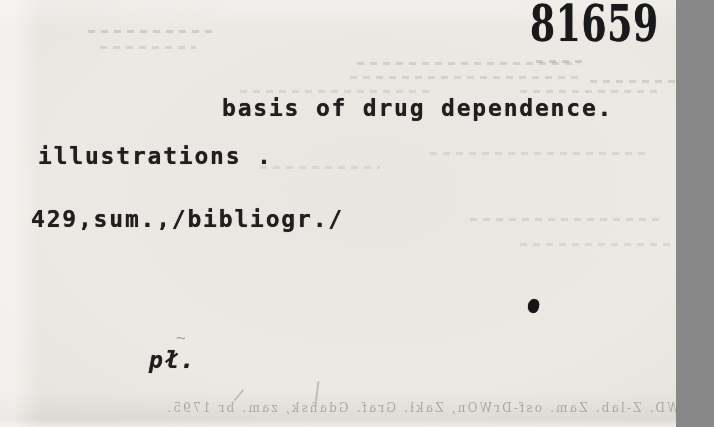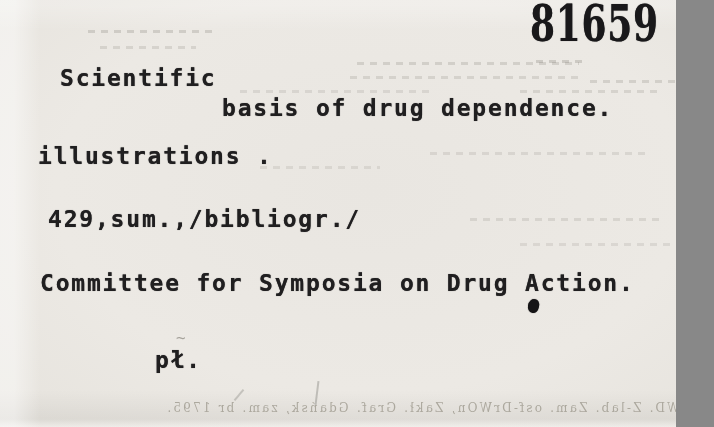--- a/index.html
+++ b/index.html
@@ -93,34 +93,32 @@
   <div class="art" style="left:536px;top:60px;width:46px;opacity:.5;"></div>
   <div class="art" style="left:350px;top:76px;width:232px;opacity:.35;"></div>
   <div class="art" style="left:590px;top:80px;width:100px;opacity:.4;"></div>
   <div class="art" style="left:520px;top:90px;width:142px;opacity:.35;"></div>
   <div class="art" style="left:240px;top:90px;width:190px;opacity:.3;"></div>
   <div class="art" style="left:430px;top:152px;width:220px;opacity:.3;"></div>
   <div class="art" style="left:470px;top:218px;width:190px;opacity:.32;"></div>
   <div class="art" style="left:260px;top:166px;width:120px;opacity:.28;"></div>
   <div class="art" style="left:520px;top:243px;width:150px;opacity:.28;"></div>
 
-  <div class="tw" style="left:60px;top:66px;">Scientific</div>
 
   <div class="tw" style="left:190px;top:96px;margin-left:32px;">basis of drug dependence.</div>
 
 
   <div class="tw" style="left:38px;top:144px;">illustrations .</div>
 
 
-  <div class="tw" style="left:48px;top:207px;">429,sum.,/bibliogr./</div>
+  <div class="tw" style="left:31px;top:207px;">429,sum.,/bibliogr./</div>
 
 
-  <div class="tw" style="left:40px;top:271px;">Committee for Symposia on Drug Action.</div>
 
-  <div class="tw" style="left:155px;top:348px;">pł.</div>
+  <div class="tw" style="left:149px;top:348px;font-style:italic;">pł.</div>
 
   <div class="tilde-mark">~</div>
   <div class="ink-dot"></div>
   <div class="crease-v"></div>
   <div class="crease-s"></div>
 
   <div class="showthrough">CWD. Z-lab. Zam. osf-DrWOn, Zakł. Graf. Gdańsk, zam. br 1795.</div>
 
 </div>
 

